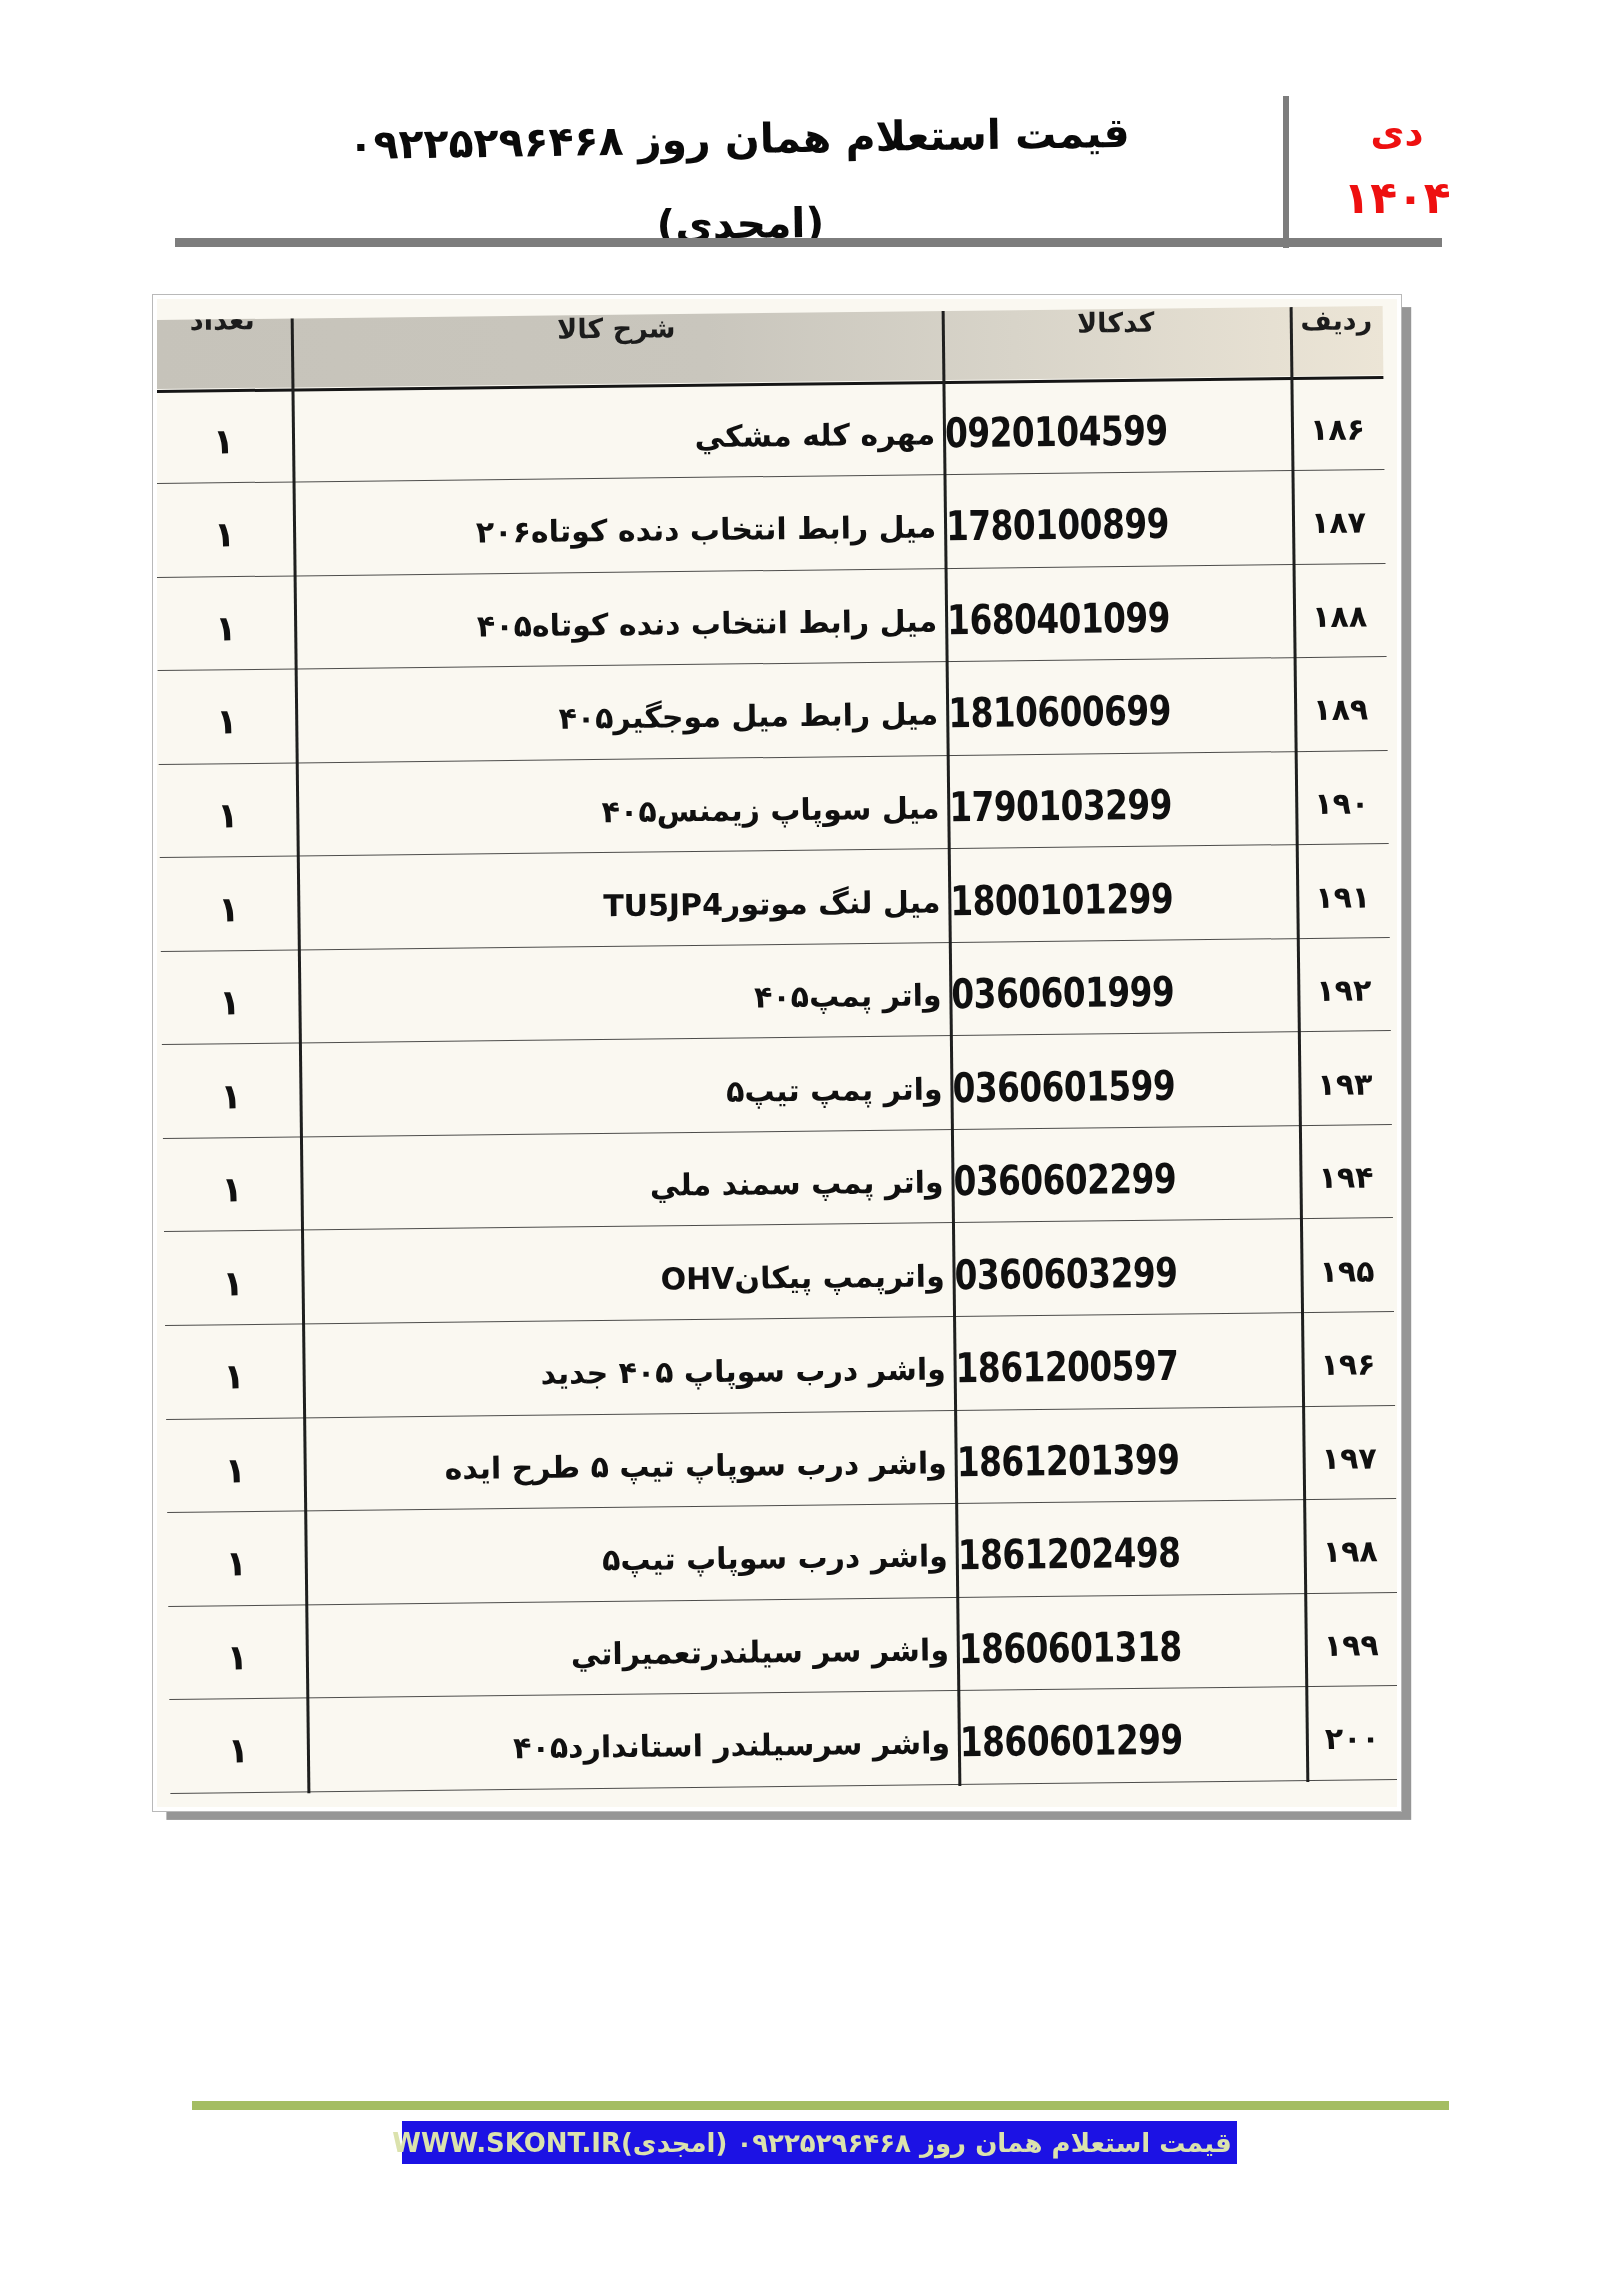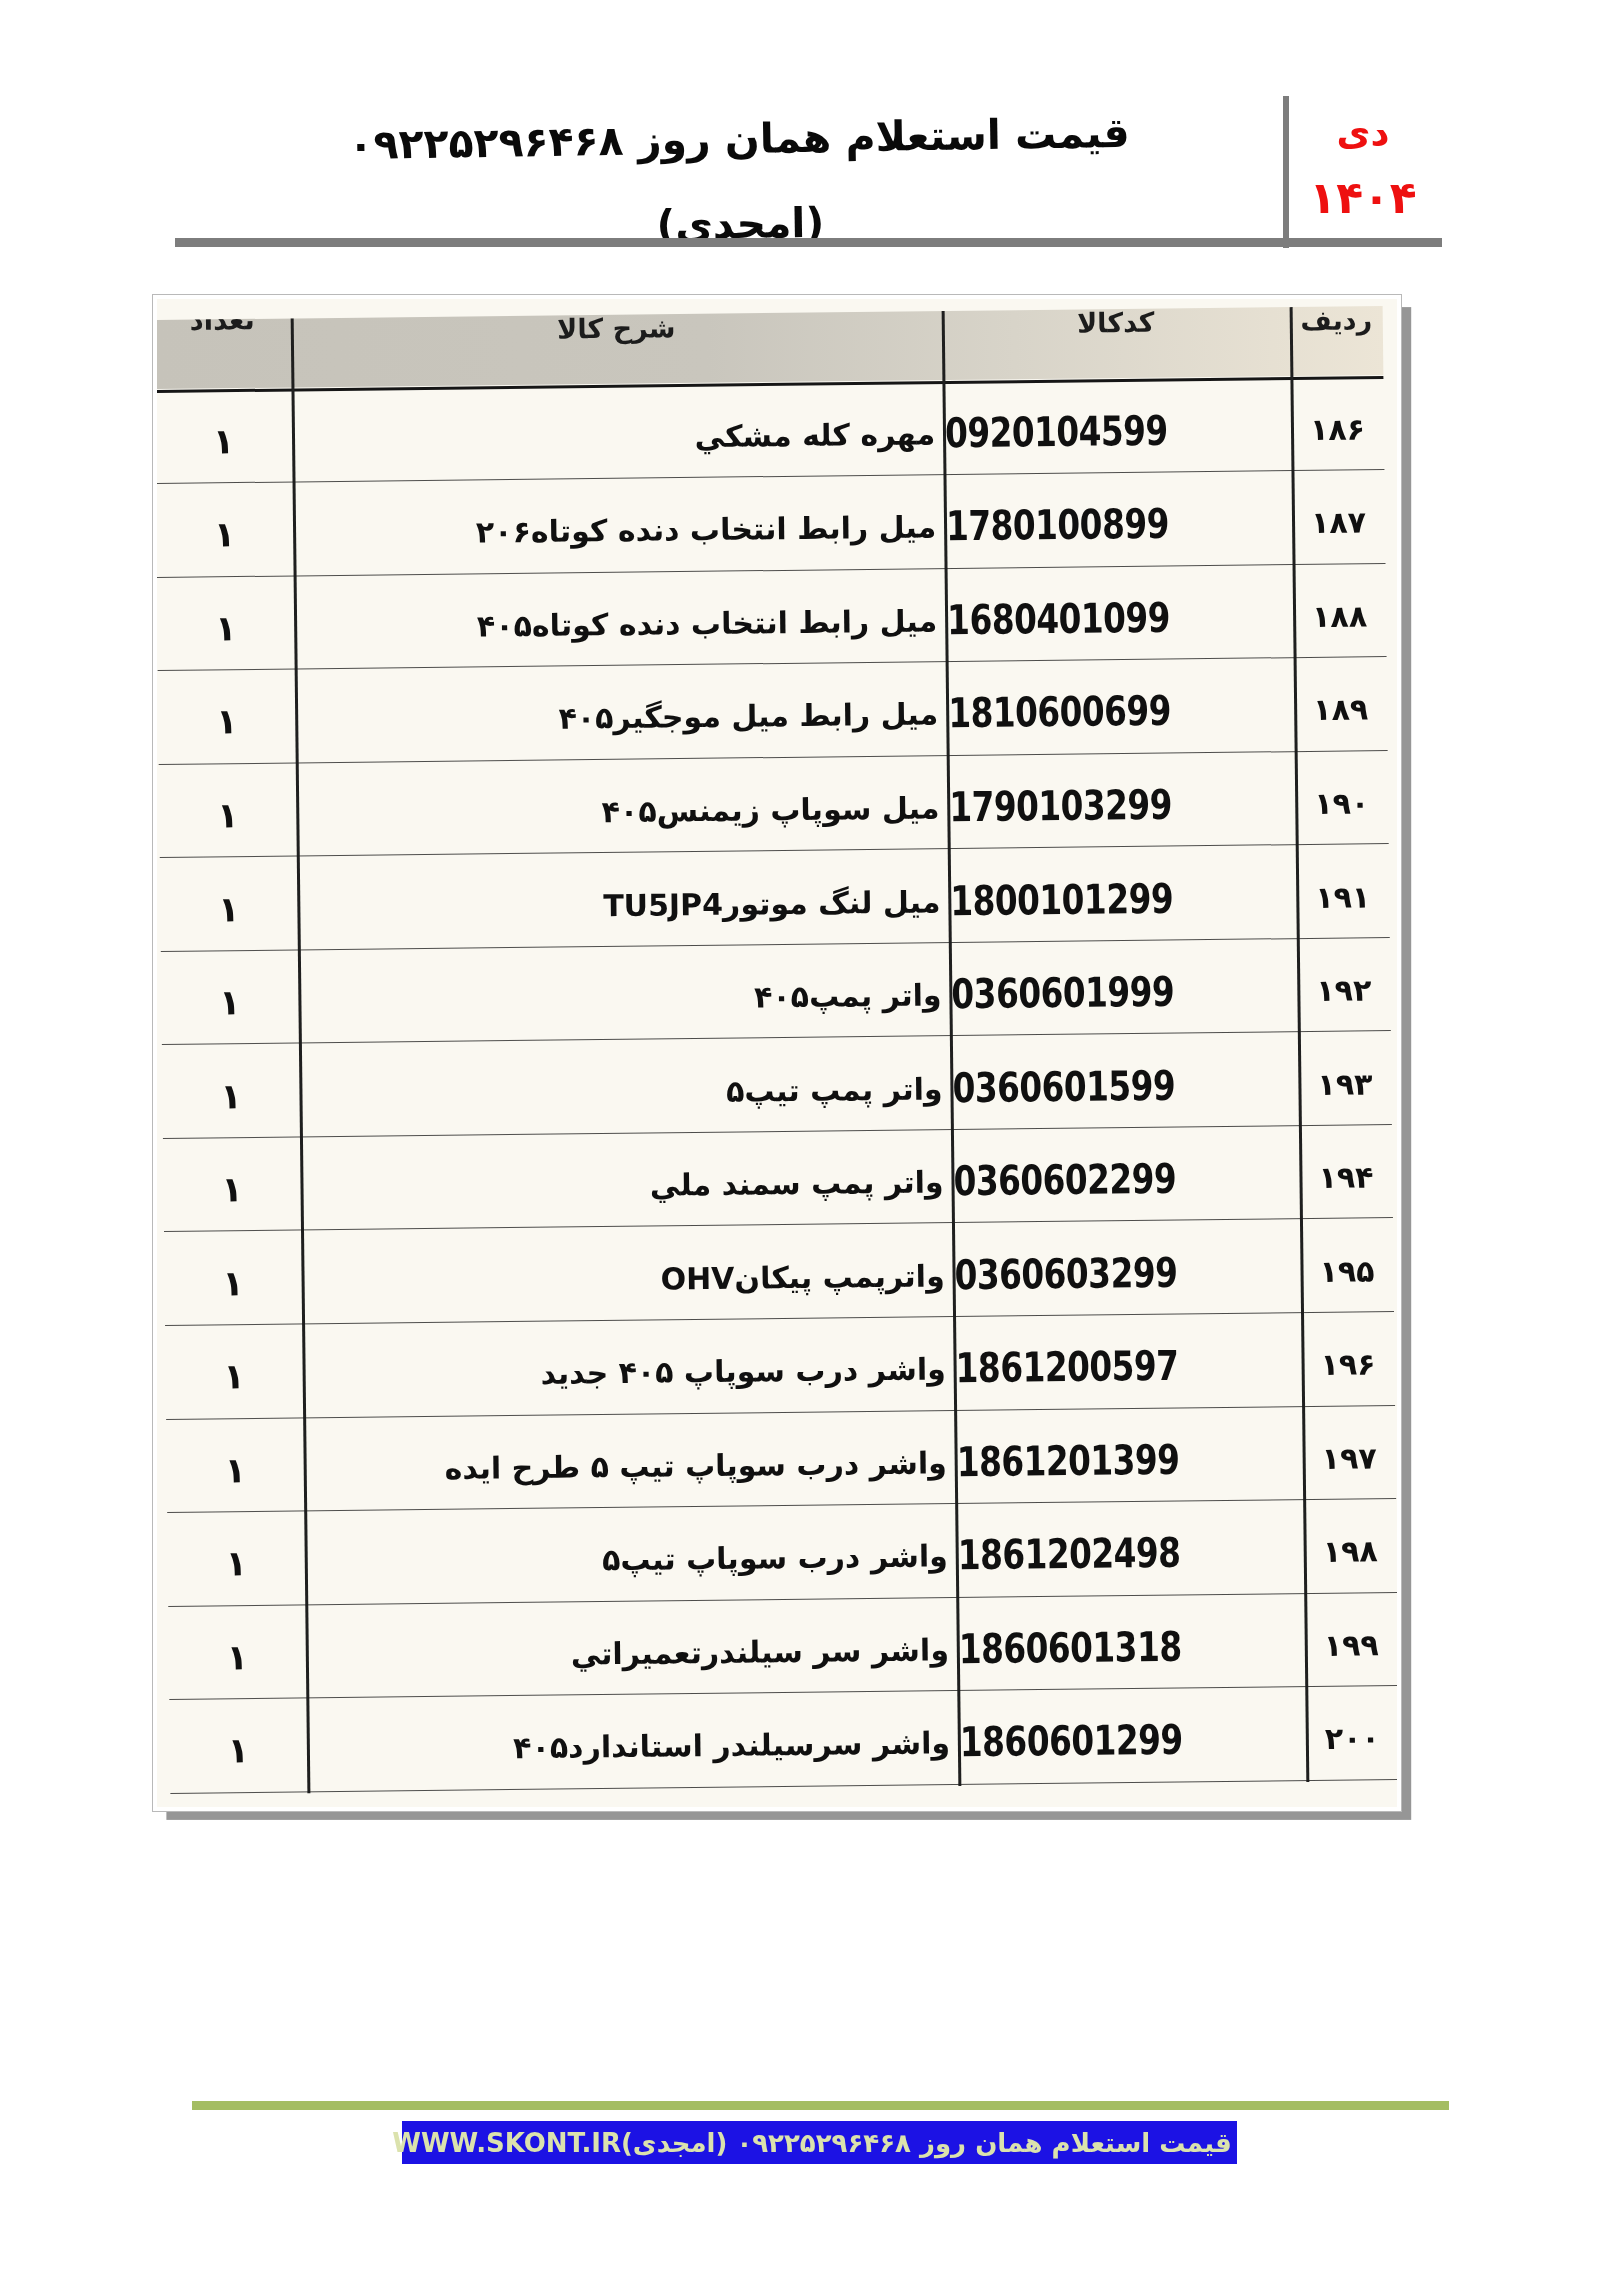--- a/index.html
+++ b/index.html
@@ -3,21 +3,21 @@
 <meta charset="utf-8">
 <style>
   html,body{margin:0;padding:0;background:#ffffff;}
   .page{position:relative;width:1623px;height:2295px;background:#ffffff;overflow:hidden;
         font-family:"DejaVu Sans",sans-serif;}
 
   
   .title{position:absolute;left:281px;top:97px;width:916px;height:85px;
          direction:rtl;text-align:center;font-size:41px;font-weight:bold;color:#0a0a0a;
          transform:rotate(-0.9deg);letter-spacing:0.7px;line-height:85px;}
-  .date-block{position:absolute;left:1299px;top:105px;width:128px;text-align:center;
+  .date-block{position:absolute;left:1333px;top:105px;width:128px;text-align:center;
               color:#ee1010;font-weight:bold;direction:rtl;}
   .date-month{font-size:37px;line-height:56px;}
   .date-year{font-size:44px;line-height:56px;letter-spacing:3.9px;margin-top:9.2px;}
   .v-rule{position:absolute;left:1283px;top:96px;width:5.9px;height:152px;background:#7d7d7d;}
   .h-rule{position:absolute;left:175px;top:238px;width:1267px;height:8.5px;background:#7d7d7d;}
 
   
   .photo-frame{position:absolute;left:152px;top:294px;width:1248px;height:1516px;
                background:#ffffff;border:1.3px solid #b9b9b9;
                box-shadow:11.8px 10.5px 0 -2.6px #969696;}

